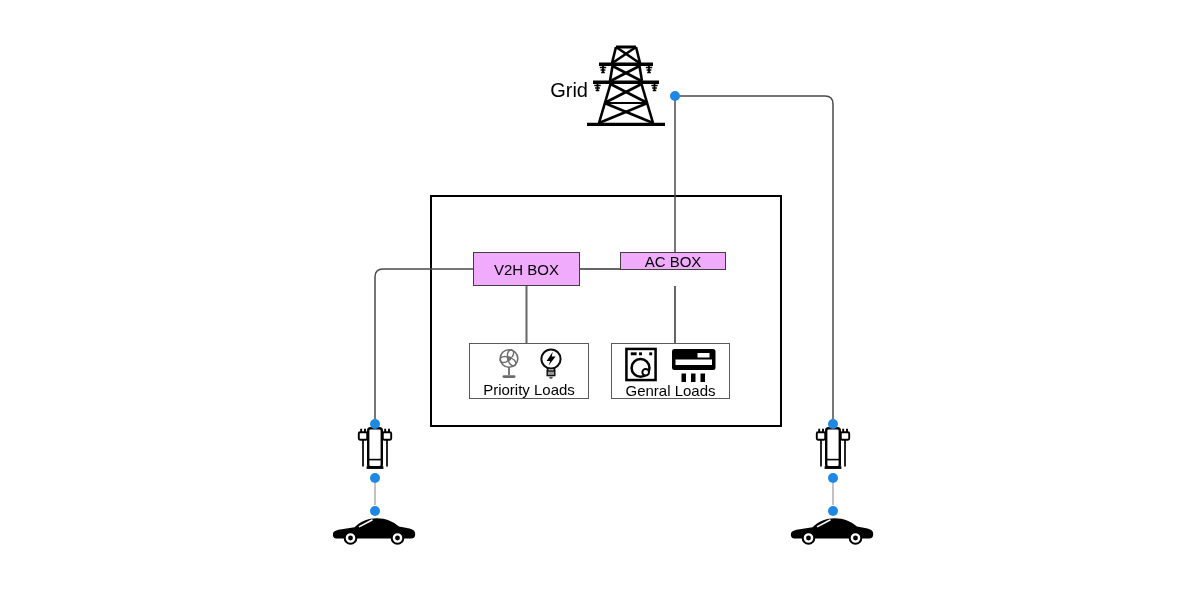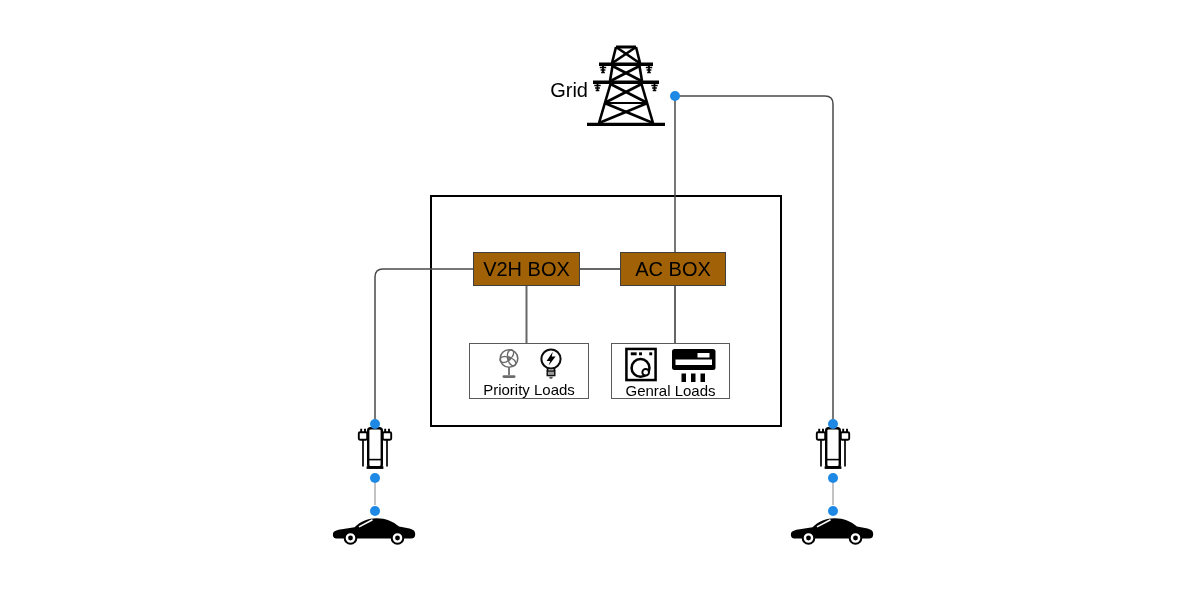--- a/index.html
+++ b/index.html
@@ -24,30 +24,30 @@
     position: absolute;
     left: 430px; top: 195px;
     width: 352px; height: 232px;
     border: 2px solid #000000;
     background: transparent;
     z-index: 1;
   }
   .unit-box {
     position: absolute;
     border: 1.5px solid #404040;
-    background: #a16207;
+    background: #f0abfc;
     display: flex;
     align-items: center;
     justify-content: center;
-    font-size: 20px;
+    font-size: 15px;
     color: #000000;
     z-index: 3;
   }
   .v2h-box  { left: 473px; top: 252px; width: 107px; height: 34px; }
-  .ac-box   { left: 620px; top: 252px; width: 106px; height: 34px; }
+  .ac-box   { left: 620px; top: 252px; width: 106px; height: 18px; }
   .load-box {
     position: absolute;
     border: 1.5px solid #5a5a5a;
     background: #ffffff;
     display: flex;
     flex-direction: column;
     align-items: center;
     justify-content: flex-start;
     padding-top: 3px;
     z-index: 3;

